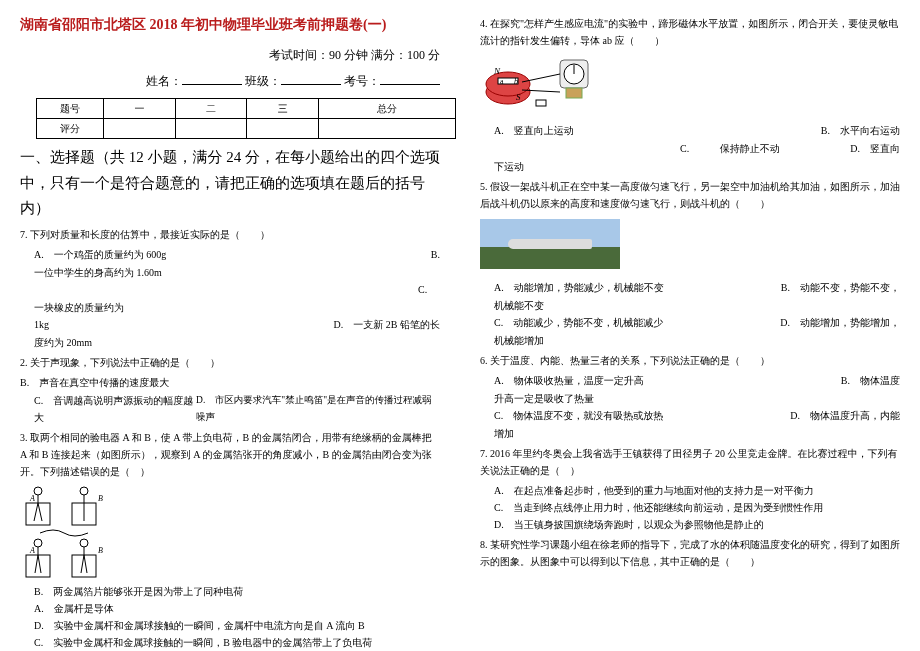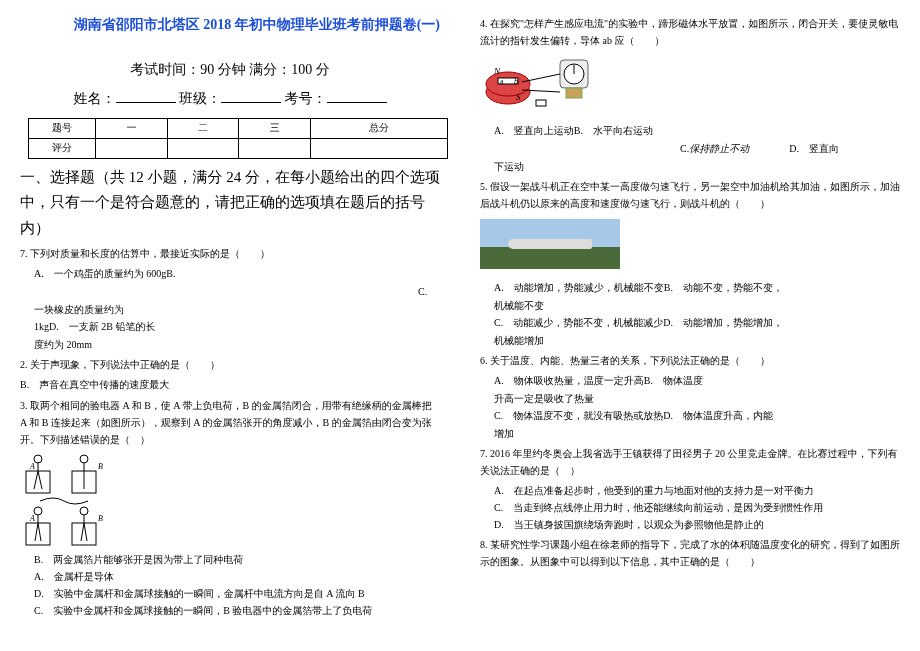--- a/index.html
+++ b/index.html
@@ -1,28 +1,28 @@
 <!DOCTYPE html>
 <html><head>
   <meta charset="utf-8">
   <style>
     * { margin: 0; padding: 0; box-sizing: border-box; }
     body { font-family: "SimSun", serif; font-size: 10px; background: #fff; color: #000; width: 920px; height: 651px; display: flex; }
     .col { width: 460px; padding: 12px 20px; line-height: 1.8; }
-    .title { text-align: right; font-weight: bold; color: #1d4ed8; font-size: 14px; margin-bottom: 20px; }
-    .meta { text-align: center; font-size: 14px; margin-bottom: 4px; }
+    .title { text-align: left; font-weight: bold; color: #b91c1c; font-size: 14px; margin-bottom: 8px; }
+    .meta { text-align: right; font-size: 12px; margin-bottom: 4px; }
     .meta .blank { display: inline-block; border-bottom: 1px solid #000; width: 60px; height: 11px; vertical-align: baseline; }
-    table.score { border-collapse: collapse; width: 100%; margin: 6px 8px; }
+    table.score { border-collapse: collapse; width: 100%; margin: 6px 16px; }
     table.score td { border: 1px solid #000; height: 20px; text-align: center; font-size: 10px; }
     .sec { font-size: 15px; margin: 4px 0; line-height: 1.7; }
     .q { font-size: 10px; margin: 3px 0; line-height: 1.7; }
     .opt { font-size: 10px; margin-left: 14px; line-height: 1.7; }
     .img-plane { width: 140px; height: 50px; background: linear-gradient(180deg,#a8c8e8 0%,#a8c8e8 55%,#4a6a3a 55%,#4a6a3a 100%); display:inline-block; margin:4px 0; position:relative;}
     .img-plane::after{content:"";position:absolute;left:28px;top:20px;width:84px;height:10px;background:#ddd;border-radius:5px 2px 2px 5px;}
-    .row-opts { display: flex; justify-content: flex-start; }
+    .row-opts { display: flex; justify-content: space-between; }
     .row-opts span { font-size: 10px; }
     svg { display:block; }
   </style>
 </head>
 <body>
 
 <div class="col">
   <div class="title">湖南省邵阳市北塔区 2018 年初中物理毕业班考前押题卷(一)</div>
   <div class="meta">考试时间：90 分钟  满分：100 分</div>
   <div class="meta">
@@ -49,33 +49,38 @@
   </tbody>
     </table>
 
   <div class="sec">一、选择题（共 12 小题，满分 24 分，在每小题给出的四个选项中，只有一个是符合题意的，请把正确的选项填在题后的括号内）</div>
 
   <div class="q">7. 下列对质量和长度的估算中，最接近实际的是（　　）</div>
   <div class="row-opts">
     <span class="opt">A.　一个鸡蛋的质量约为 600g</span>
     <span>B.</span>
   </div>
+  <div class="opt">一位中学生的身高约为 1.60m</div>
   <div class="row-opts">
     <span style="margin-left:398px;">C.</span>
   </div>
   <div class="opt">一块橡皮的质量约为</div>
   <div class="row-opts">
     <span class="opt">1kg</span>
     <span>D.　一支新 2B 铅笔的长</span>
   </div>
   <div class="opt">度约为 20mm</div>
 
   <div class="q">2. 关于声现象，下列说法中正确的是（　　）</div>
   <div class="row-opts">
     <span>B.　声音在真空中传播的速度最大</span>
+  </div>
+  <div class="row-opts">
+    <span class="opt">C.　音调越高说明声源振动的幅度越大</span>
+    <span style="font-size:9.5px;">D.　市区内要求汽车"禁止鸣笛"是在声音的传播过程减弱噪声</span>
   </div>
 
   <div class="q">3. 取两个相同的验电器 A 和 B，使 A 带上负电荷，B 的金属箔闭合，用带有绝缘柄的金属棒把 A 和 B 连接起来（如图所示），观察到 A 的金属箔张开的角度减小，B 的金属箔由闭合变为张开。下列描述错误的是（　）</div>
 
   <div>
     <svg width="90" height="100">
       <g stroke="#000" stroke-width="1" fill="none">
         <circle cx="18" cy="8" r="4"></circle>
           <line x1="18" y1="12" x2="18" y2="20"></line>
         <rect x="6" y="20" width="24" height="22"></rect>
@@ -128,21 +133,21 @@
       <path d="M 42 30 L 80 22 M 42 38 L 80 40" stroke="#000" fill="none"></path>
       <rect x="56" y="48" width="10" height="6" fill="none" stroke="#000"></rect>
     </svg>
   </div>
   <div class="row-opts">
     <span class="opt">A.　竖直向上运动</span>
     <span>B.　水平向右运动</span>
   </div>
   <div class="row-opts">
     <span style="margin-left:200px;">C.</span>
-    <span style="margin-right:40px;font-style:italic;">保持静止不动</span>
+    <span style="margin-right:40px;">保持静止不动</span>
     <span>D.　竖直向</span>
   </div>
   <div class="opt">下运动</div>
 
   <div class="q">5. 假设一架战斗机正在空中某一高度做匀速飞行，另一架空中加油机给其加油，如图所示，加油后战斗机仍以原来的高度和速度做匀速飞行，则战斗机的（　　）</div>
   <div class="img-plane"></div>
   <div class="row-opts">
     <span class="opt">A.　动能增加，势能减少，机械能不变</span>
     <span>B.　动能不变，势能不变，</span>
   </div>

